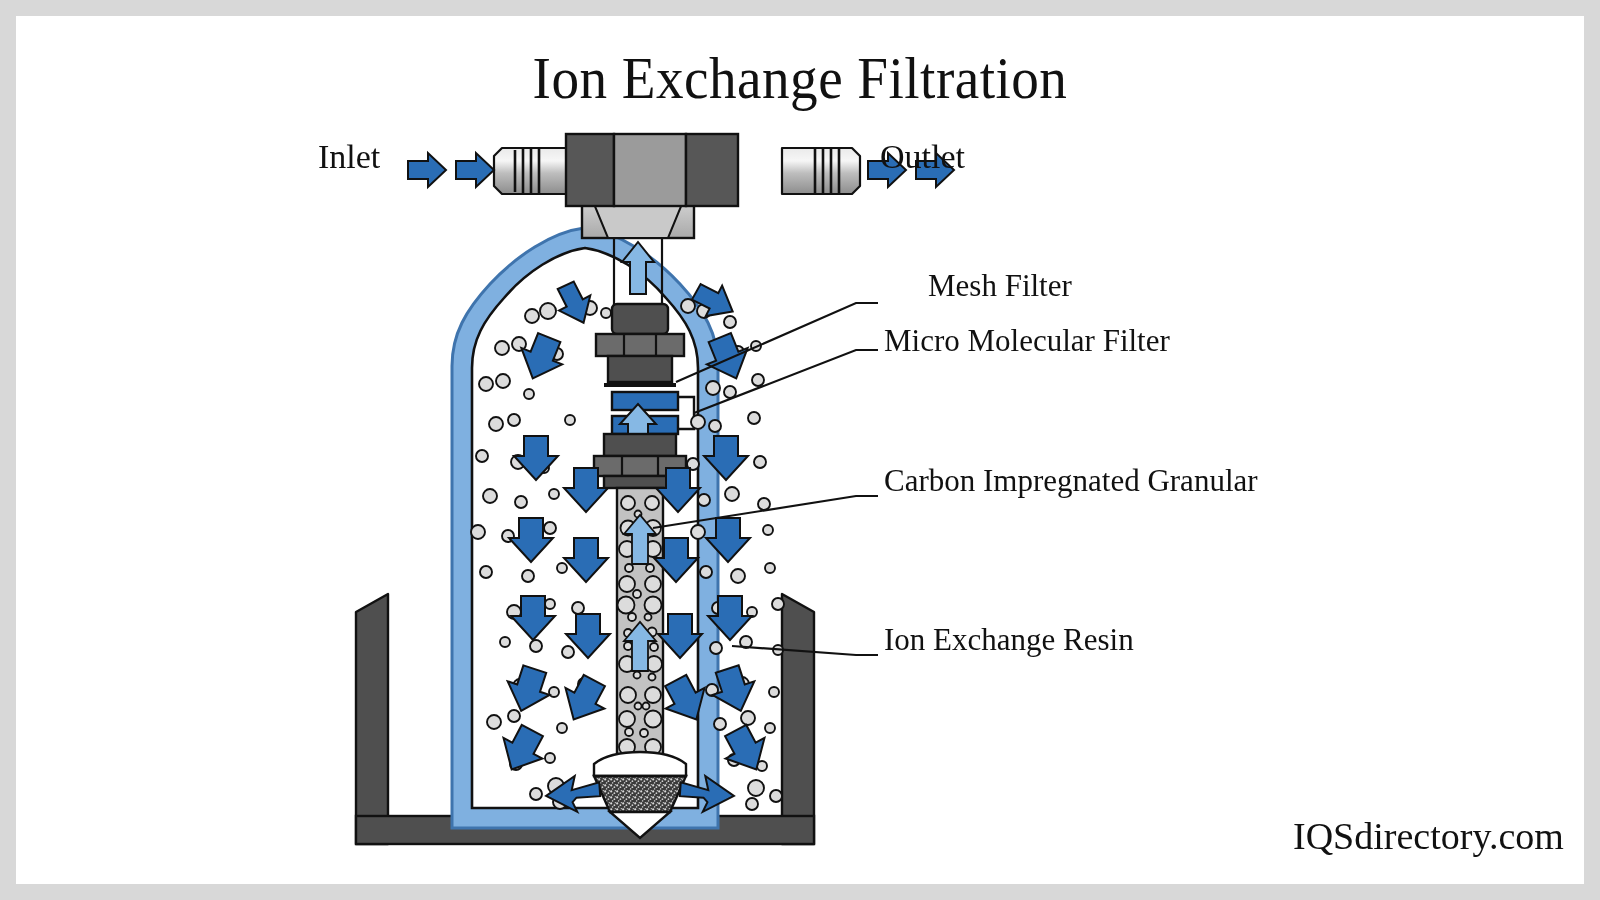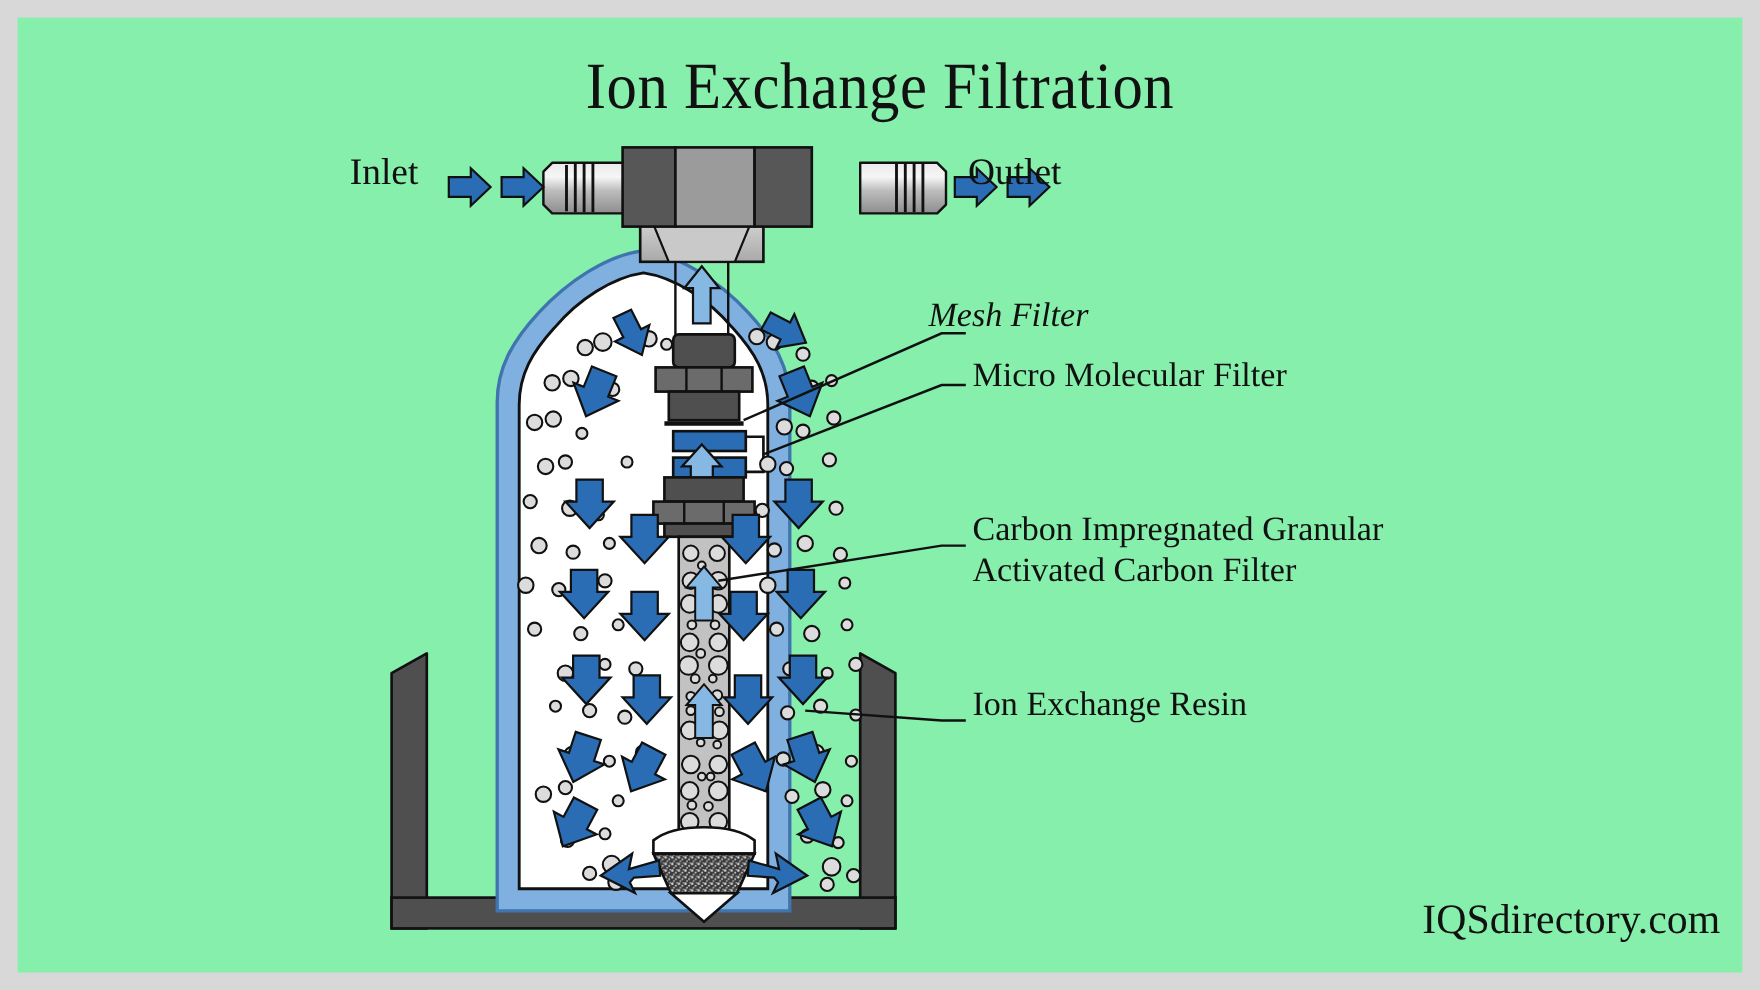--- a/index.html
+++ b/index.html
@@ -19,21 +19,21 @@
     height: 900px;
     background: #d8d8d8;
     box-sizing: border-box;
   }
   #canvas {
     position: absolute;
     left: 16px;
     top: 16px;
     width: 1568px;
     height: 868px;
-    background: #86efac;
+    background: #ffffff;
   }
   #figure {
     position: absolute;
     left: 0;
     top: 0;
     width: 1568px;
     height: 868px;
   }
   .txt {
     position: absolute;
@@ -58,21 +58,21 @@
   #outlet-label {
     left: 848px;
     top: 122px;
     font-size: 34px;
     margin-left: 16px;
   }
   .callout {
     font-size: 31px;
     line-height: 37px;
   }
-  #lbl-mesh      { left: 828px; top: 251px; font-style: italic; }
+  #lbl-mesh      { left: 912px; top: 251px; }
   #lbl-micro     { left: 868px; top: 306px; }
   #lbl-carbon    { left: 868px; top: 446px; }
   #lbl-resin     { left: 868px; top: 605px; }
   #watermark {
     left: 1277px;
     top: 798px;
     font-size: 38px;
     color: #111111;
   }
 </style>
@@ -385,19 +385,19 @@
         <path d="M 637 512 L 840 480 L 862 480"></path>
         <path d="M 716 630 L 840 639 L 862 639"></path>
       </g>
     </svg>
 
     <div class="txt" id="inlet-label">Inlet</div>
     <div class="txt" id="outlet-label">Outlet</div>
 
     <div class="txt callout" id="lbl-mesh">Mesh Filter</div>
     <div class="txt callout" id="lbl-micro">Micro Molecular Filter</div>
-    <div class="txt callout" id="lbl-carbon"><span>Carbon Impregnated Granular</span><br><span>Activated Carbon Filter</span></div>
+    <div class="txt callout" id="lbl-carbon"><span>Carbon Impregnated Granular</span><br></div>
     <div class="txt callout" id="lbl-resin">Ion Exchange Resin</div>
 
     <div class="txt" id="watermark">IQSdirectory.com</div>
 
   </div>
 </div>
 
 </body></html>

